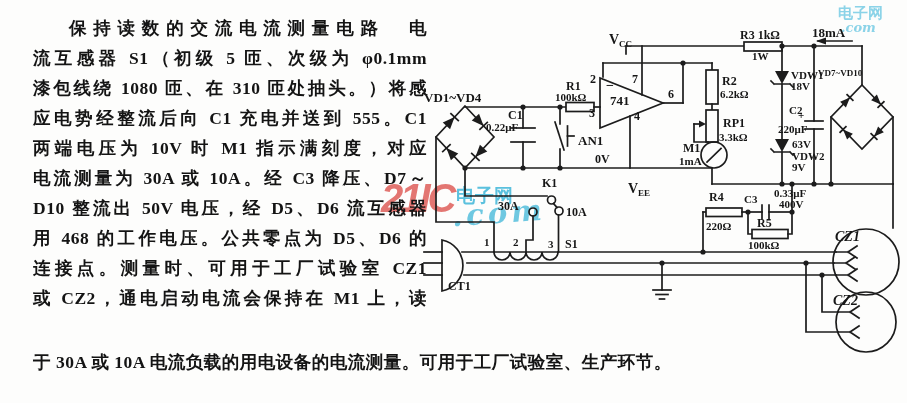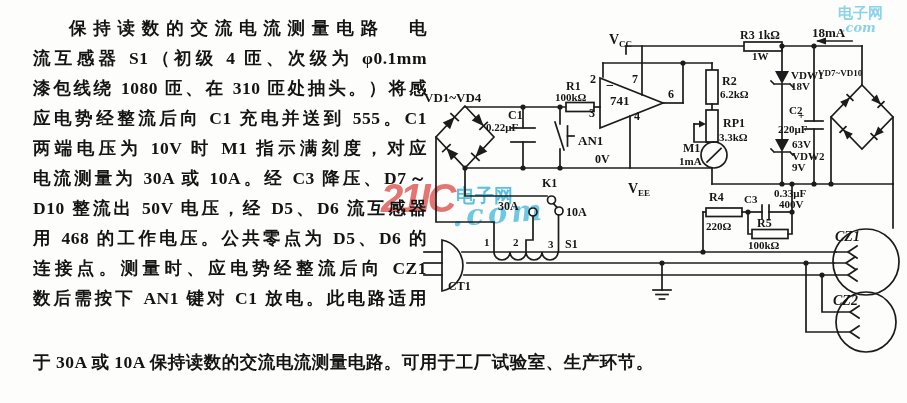--- a/index.html
+++ b/index.html
@@ -37,31 +37,31 @@
 <div class="page">
 
   <div class="wm wm-brand">21IC</div>
   <div class="wm wm-site">电子网</div>
   <div class="wm wm-com">.com</div>
   <div class="wm wm-tr-site">电子网</div>
   <div class="wm wm-tr-com">.com</div>
 
   <div class="article">
     <div class="ln t1">保持读数的交流电流测量电路　电</div>
-    <div class="ln">流互感器 S1（初级 4 匝、次级为 φ0.1mm</div>
+    <div class="ln">流互感器 S1（初级 5 匝、次级为 φ0.1mm</div>
     <div class="ln">漆包线绕 1080 匝、在 310 匝处抽头。）将感</div>
     <div class="ln">应电势经整流后向 C1 充电并送到 555。C1</div>
     <div class="ln">两端电压为 10V 时 M1 指示满刻度，对应</div>
     <div class="ln">电流测量为 30A 或 10A。经 C3 降压、D7～</div>
     <div class="ln">D10 整流出 50V 电压，经 D5、D6 流互感器</div>
     <div class="ln">用 468 的工作电压。公共零点为 D5、D6 的</div>
-    <div class="ln">连接点。测量时、应电势经整流后向 CZ1</div>
-    <div class="ln">数后需按下 AN1 键对 C1 放电。此电路适用</div>
+    <div class="ln">连接点。测量时、可用于工厂试验室 CZ1</div>
+    <div class="ln">或 CZ2，通电启动电流会保持在 M1 上，读</div>
   </div>
-  <div class="article-last">于 30A 或 10A 保持读数的交流电流测量电路。可用于工厂试验室、生产环节。</div>
+  <div class="article-last">于 30A 或 10A 电流负载的用电设备的电流测量。可用于工厂试验室、生产环节。</div>
 
   <svg id="schem" viewBox="0 0 907 403">
 
     <g>
       <path d="M442,240 A26,26 0 0 1 442,291 Z"></path>
       <line x1="424" y1="252" x2="442" y2="252"></line>
       <line x1="424" y1="263" x2="442" y2="263"></line>
       <line x1="424" y1="275" x2="442" y2="275"></line>
     </g>
 

